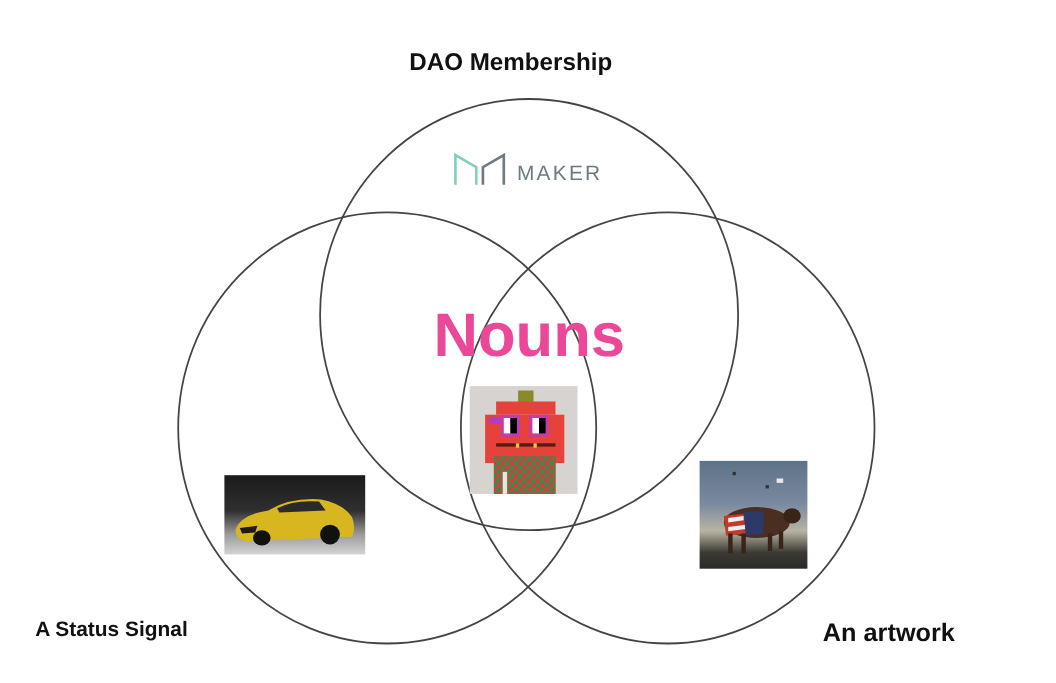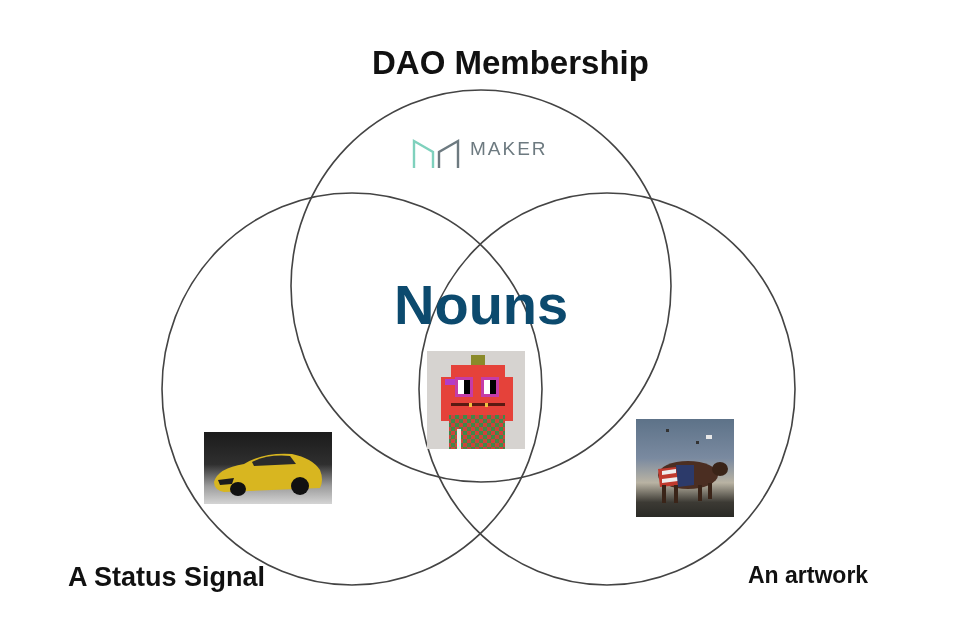--- a/index.html
+++ b/index.html
@@ -1,23 +1,23 @@
 <!DOCTYPE html>
 <html><head>
 <meta charset="utf-8">
 <style>
   html, body { margin: 0; padding: 0; background: #ffffff; }
   body { width: 960px; height: 621px; position: relative; overflow: hidden; font-family: "Liberation Sans", sans-serif; }
   .venn { position: absolute; left: 0; top: 0; width: 960px; height: 621px; }
   .label { position: absolute; font-family: "Liberation Sans", sans-serif; font-weight: bold; color: #111; white-space: nowrap; }
-  .lbl-top { left: 372px; top: 44px; font-size: 33px; }
-  .lbl-left { left: 32px; top: 562px; font-size: 27px; margin-left: 36px; }
+  .lbl-top { left: 372px; top: 44px; font-size: 22px; }
+  .lbl-left { left: 32px; top: 562px; font-size: 19px; }
   .lbl-right { left: 748px; top: 562px; font-size: 23px; }
-  .center-title { position: absolute; left: 394px; top: 272px; font-size: 56px; font-weight: bold; color: #0c4a6e; font-family: "Liberation Sans", sans-serif; }
-  .maker { position: absolute; left: 412px; top: 138px; display: flex; align-items: flex-start; gap: 10px; }
+  .center-title { position: absolute; left: 394px; top: 272px; font-size: 56px; font-weight: bold; color: #ec4899; font-family: "Liberation Sans", sans-serif; }
+  .maker { position: absolute; left: 412px; top: 138px; display: flex; align-items: flex-end; gap: 10px; }
   .maker-text { font-family: "Liberation Sans", sans-serif; font-size: 19px; letter-spacing: 2px; color: #6d7a80; }
   .img-box { position: absolute; overflow: hidden; }
   .car { left: 204px; top: 432px; width: 128px; height: 72px; background: linear-gradient(180deg,#1b1b1b 0%, #2f2f2f 45%, #9b9b9b 75%, #d4d4d4 100%); }
   .noun { left: 427px; top: 351px; width: 98px; height: 98px; background: #d6d3d0; }
   .art { left: 636px; top: 419px; width: 98px; height: 98px; background: linear-gradient(180deg,#5d7288 0%, #7a8aa0 40%, #b9b3a3 65%, #3c3a34 85%, #2a2a26 100%); }
 </style>
 </head>
 <body>
 
 <svg class="venn" viewBox="0 0 960 621" width="960" height="621">

